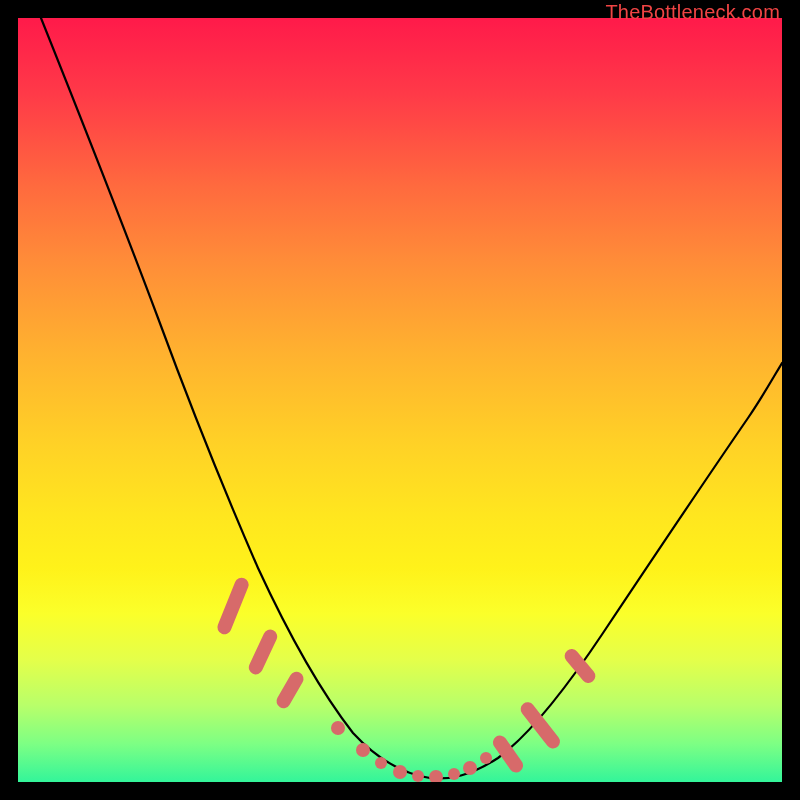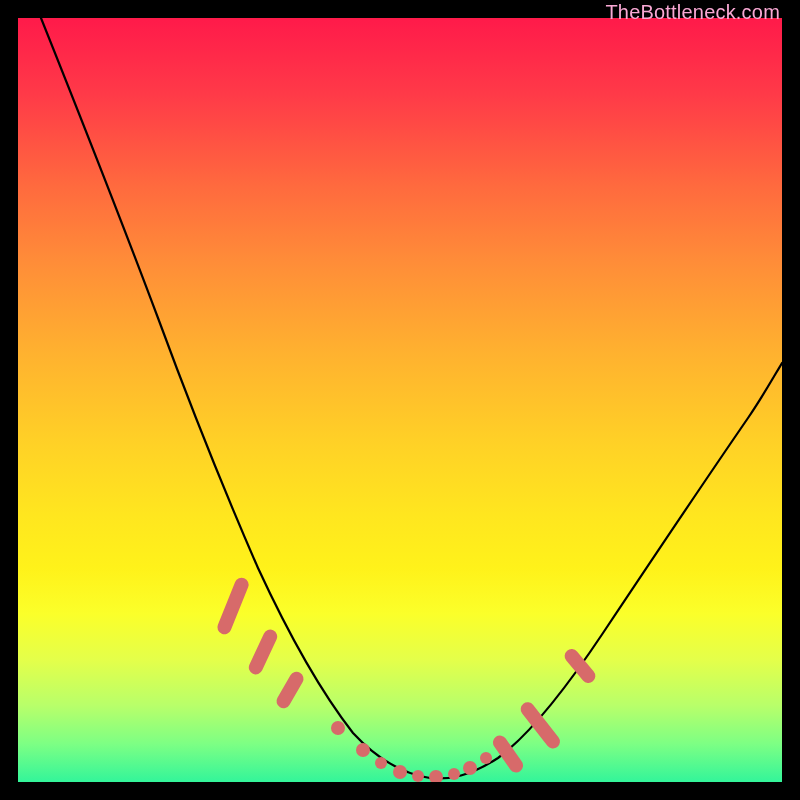--- a/index.html
+++ b/index.html
@@ -38,21 +38,21 @@
       #e4ff4a 84%,
       #b8ff6a 90%,
       #7dff84 95%,
       #33f59a 100%
     );
   }
   .attribution {
     position: absolute;
     top: 1px;
     right: 20px;
-    color: #f9a8d4;
+    color: #ef4444;
     font-size: 20px;
     letter-spacing: 0.2px;
     font-weight: 500;
   }
   svg.curve {
     position: absolute;
     top: 0;
     left: 0;
     width: 764px;
     height: 764px;

